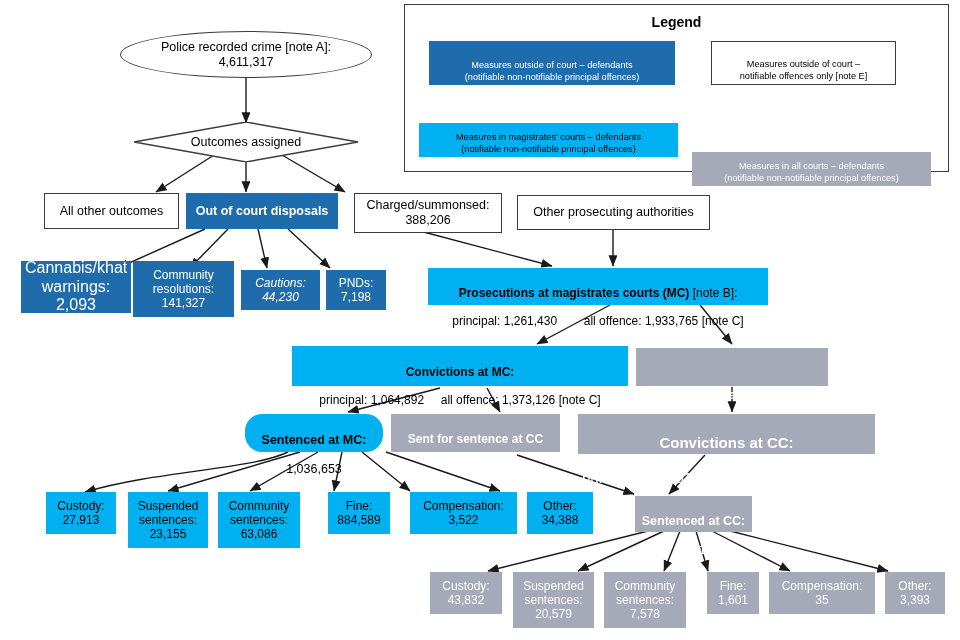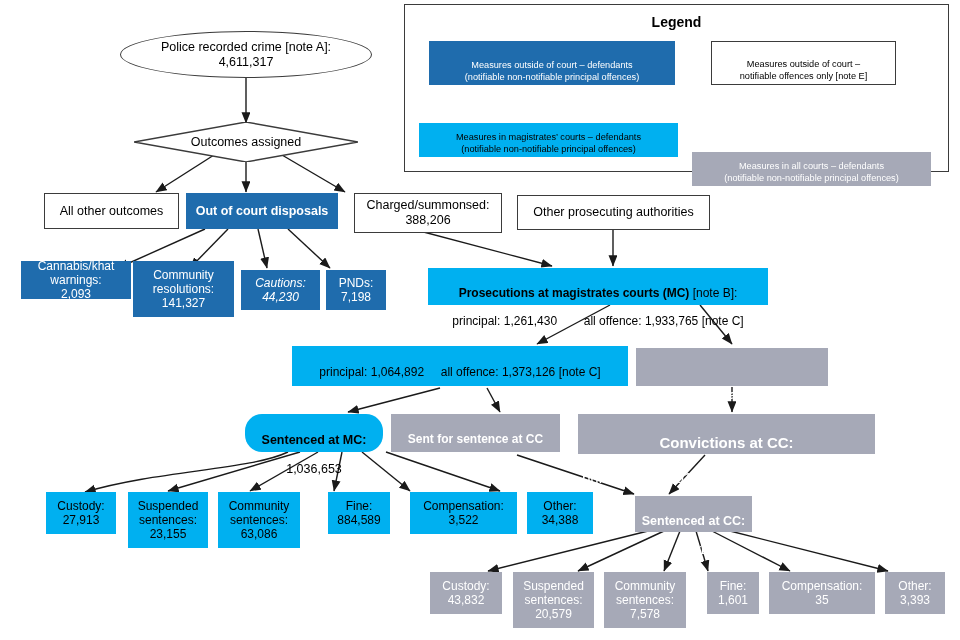--- a/index.html
+++ b/index.html
@@ -214,21 +214,21 @@
 
   <div class="node n-white" style="left:354px; top:193px; width:148px; height:40px; font-size:12.5px;">
     <span class="inner">Charged/summonsed:
 388,206</span>
   </div>
 
   <div class="node n-white" style="left:517px; top:195px; width:193px; height:35px; font-size:12.5px;">
     <span class="inner">Other prosecuting authorities</span>
   </div>
 
-  <div class="node n-darkblue" style="left:21px; top:261px; width:110px; height:38px; font-size:12px;">
+  <div class="node n-darkblue" style="left:21px; top:261px; width:110px; height:52px; font-size:16px;">
     <span class="inner">Cannabis/khat
 warnings:
 2,093</span>
   </div>
 
   <div class="node n-darkblue" style="left:133px; top:261px; width:101px; height:56px; font-size:12px;">
     <span class="inner">Community
 resolutions:
 141,327</span>
   </div>
@@ -244,20 +244,21 @@
   </div>
 
   <div class="node n-lightblue" style="left:428px; top:268px; width:340px; height:37px; font-size:12px; display:block; padding-top:4px;">
     <div style="white-space:normal;">
       <span class="b">Prosecutions at magistrates courts (MC)</span><span> [note B]:</span>
     </div>
     <div style="white-space:pre;">principal: 1,261,430        all offence: 1,933,765 [note C]</div>
   </div>
 
   <div class="node n-lightblue" style="left:292px; top:346px; width:336px; height:40px; font-size:12px; display:block; padding-top:5px;">
+    <div class="b">Convictions at MC:</div>
     <div style="white-space:pre;">principal: 1,064,892     all offence: 1,373,126 [note C]</div>
   </div>
 
   <div class="node n-grey" style="left:636px; top:348px; width:192px; height:38px; font-size:12px; display:block; padding-top:12px;">
     <div>
       <span class="b">Sent for trial at CC</span><span> [note D]:</span>
     </div>
     <div>68,509</div>
   </div>
 

